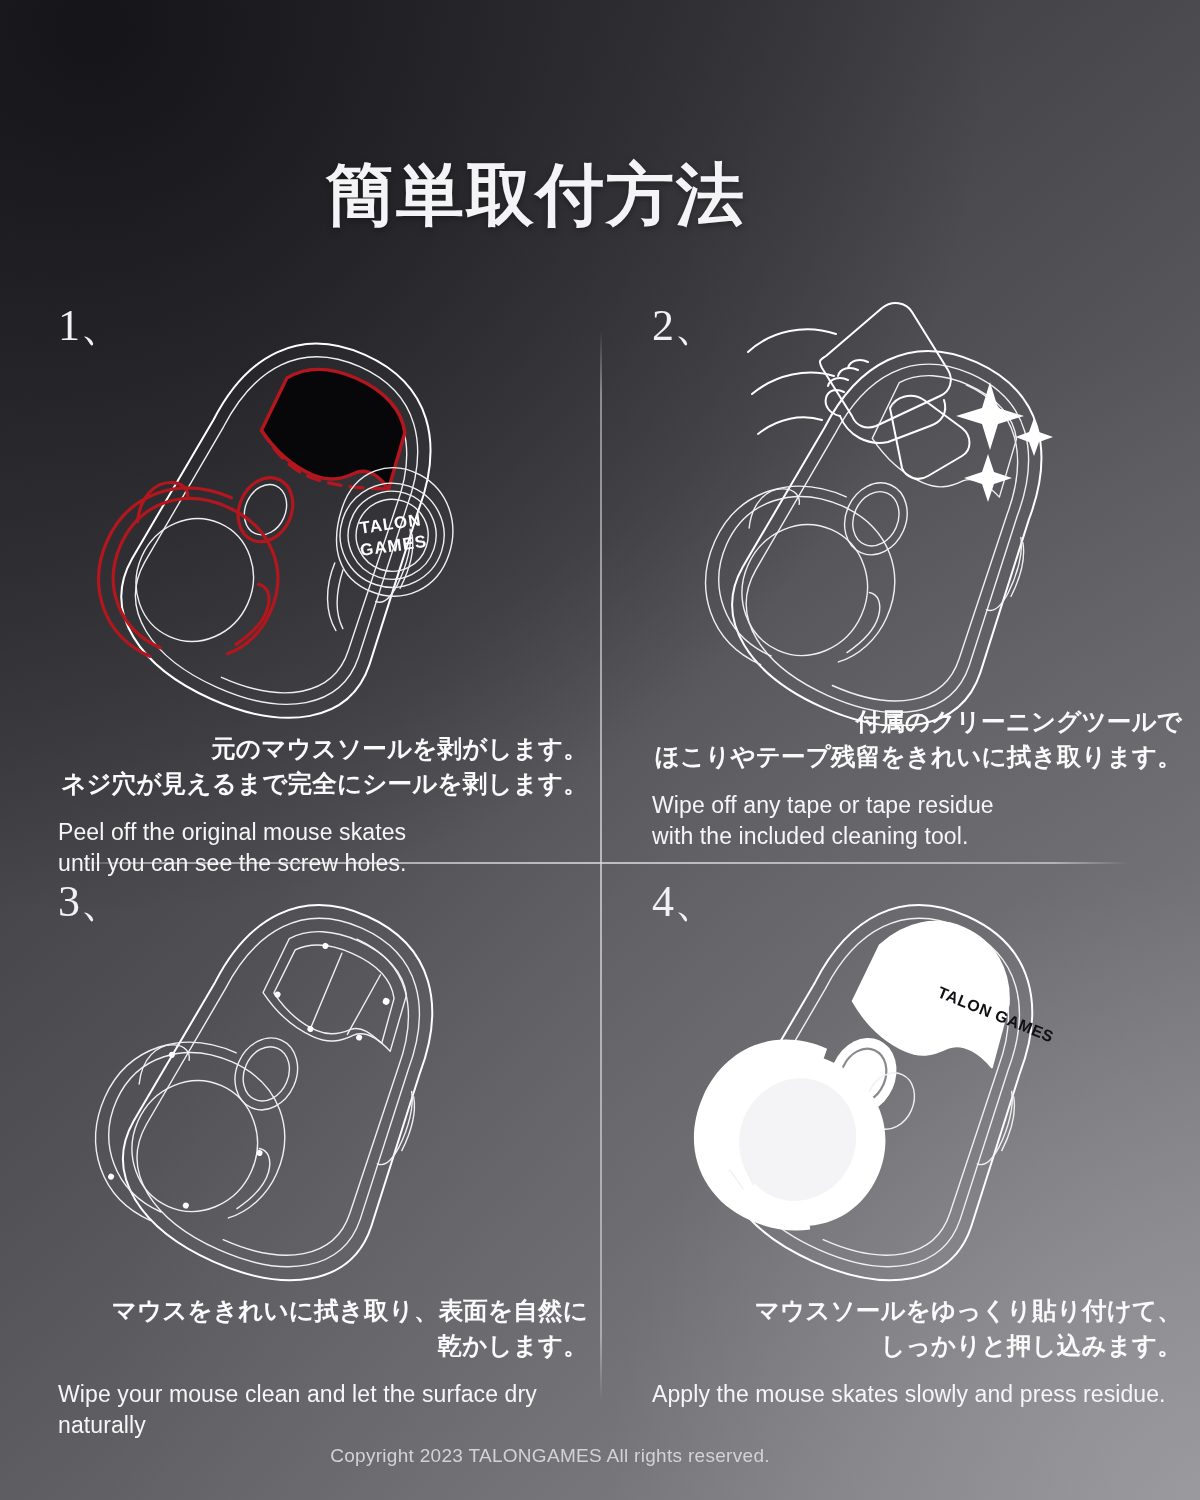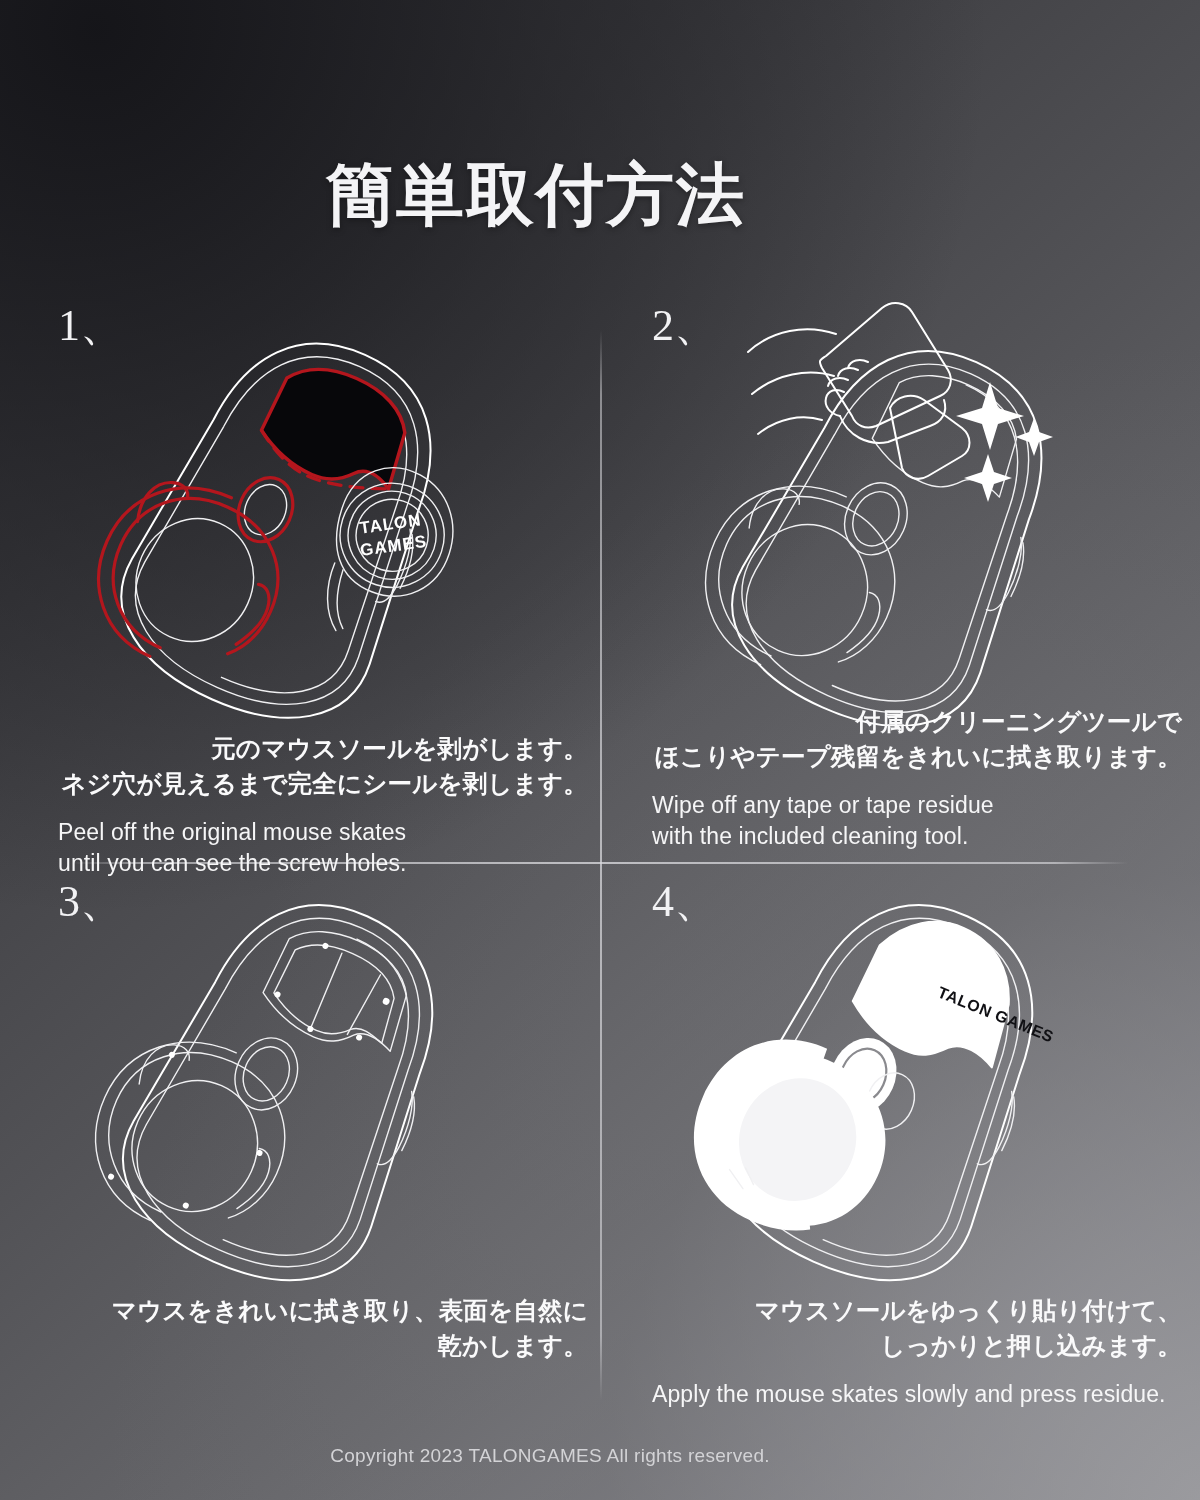--- a/index.html
+++ b/index.html
@@ -276,20 +276,21 @@
         <circle class="dot" cx="178" cy="246" r="3"></circle>
         <circle class="dot" cx="298" cy="300" r="3"></circle>
         <circle class="dot" cx="252" cy="378" r="3"></circle>
         <circle class="dot" cx="172" cy="382" r="3"></circle>
       </g>
     </svg>
 
     <div class="caption">
       <div class="cap-jp">マウスをきれいに拭き取り、表面を自然に
 乾かします。</div>
+      <div class="cap-en">Wipe your mouse clean and let the surface dry naturally</div>
     </div>
   </div>
 
   <div class="cell cell-4">
     <div class="step-num">4、</div>
 
     <svg class="art" viewBox="0 0 600 420">
       <g transform="translate(300,205) rotate(24) translate(-300,-205)">
         <path class="ln" d="M300 40 C372 40 408 90 412 162 L430 322 C436 384 378 418 300 418 C222 418 164 384 170 322 L188 162 C192 90 228 40 300 40 Z"></path>
         <path class="ln-thin" d="M300 53 C364 53 396 98 400 164 L417 320 C422 374 372 405 300 405 C228 405 178 374 183 320 L200 164 C204 98 236 53 300 53 Z"></path>

